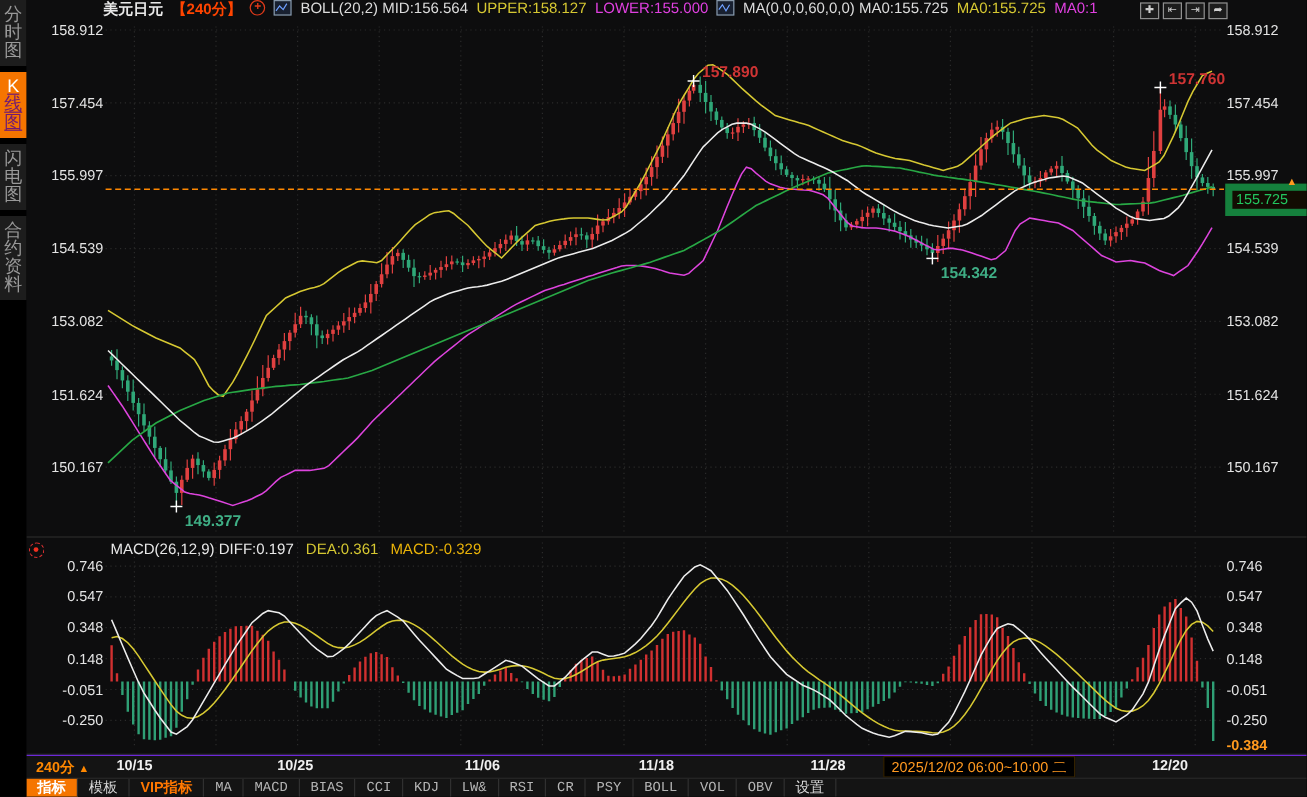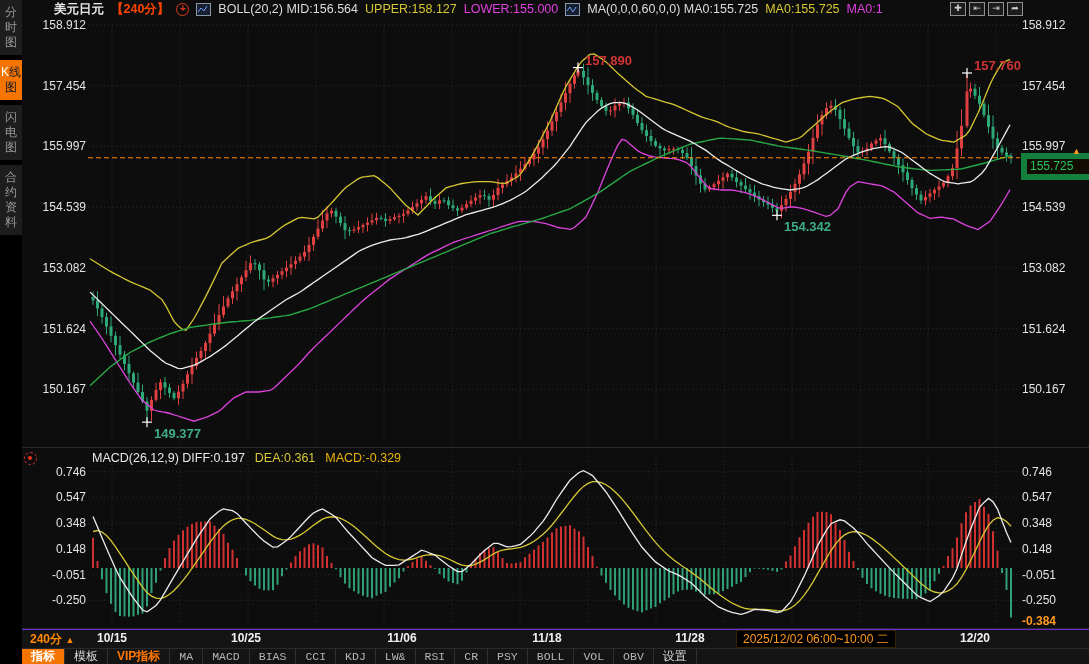--- a/index.html
+++ b/index.html
@@ -1,26 +1,26 @@
 <!DOCTYPE html>
 <html><head>
 <meta charset="utf-8">
 <style>
   html,body{margin:0;padding:0;background:#000;}
   #app{position:relative;width:1089px;height:664px;background:#0d0d0e;overflow:hidden;
        font-family:"Liberation Sans",sans-serif;-webkit-font-smoothing:antialiased;}
   
   #sidebar{position:absolute;left:0;top:0;width:22px;height:664px;background:#000;z-index:6;}
-  .side-item{width:22px;background:#1d1d1d;color:#999;font-size:12px;line-height:15px;
+  .side-item{width:22px;background:#1d1d1d;color:#999;font-size:15px;line-height:15px;
              text-align:center;word-break:break-all;padding:5px 0;margin-bottom:5px;cursor:pointer;}
-  .side-item.active{background:#f57500;color:#0f172a;}
+  .side-item.active{background:#f57500;color:#701a75;text-decoration:underline;}
   .side-item.active::first-letter{color:#fff;}
   
-  #topbar{position:absolute;left:22px;top:0;width:1067px;height:18px;display:flex;align-items:center;
-          gap:7px;padding-left:32px;box-sizing:border-box;font-size:12.5px;white-space:nowrap;z-index:5;}
+  #topbar{position:absolute;left:22px;top:0;width:1067px;height:18px;display:flex;
+          gap:7px;padding-left:64px;box-sizing:border-box;font-size:12.5px;white-space:nowrap;z-index:5;}
   .tb-white{color:#e8e8e8;font-weight:bold;}
   .tb-plain{color:#dcdcdc;}
   .tb-orange{color:#ff4400;font-weight:bold;}
   .tb-yellow{color:#d6c832;}
   .tb-magenta{color:#e040e0;}
   .oplus{display:inline-block;width:11px;height:11px;border:1px solid #e03a1a;border-radius:50%;
          color:#e03a1a;font-size:10px;line-height:10px;text-align:center;font-weight:bold;}
   .mini-chart-icon{display:inline-block;width:13px;height:11px;background:#182030;border:1px solid #8899aa;}
   #topbar-icons{position:absolute;right:66px;top:2px;display:flex;gap:3px;z-index:7;}
   .win-icon{width:14px;height:12px;border:1px solid #909090;background:#1c1c1c;color:#cfcfcf;

